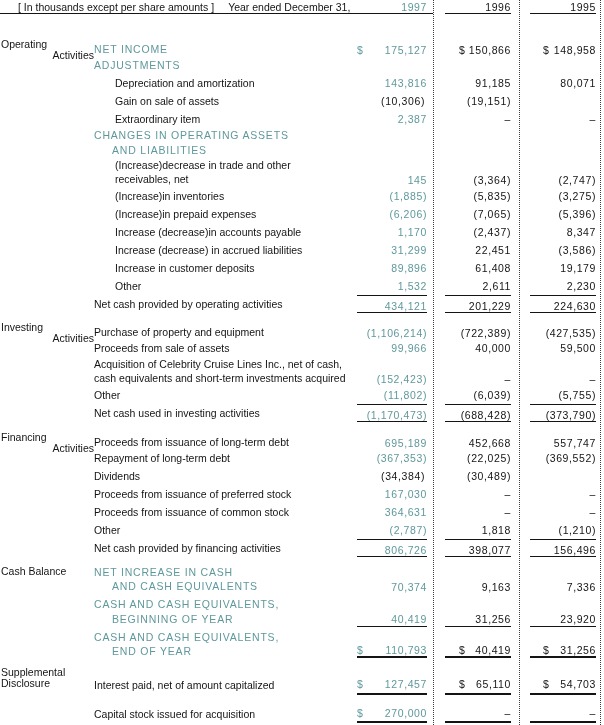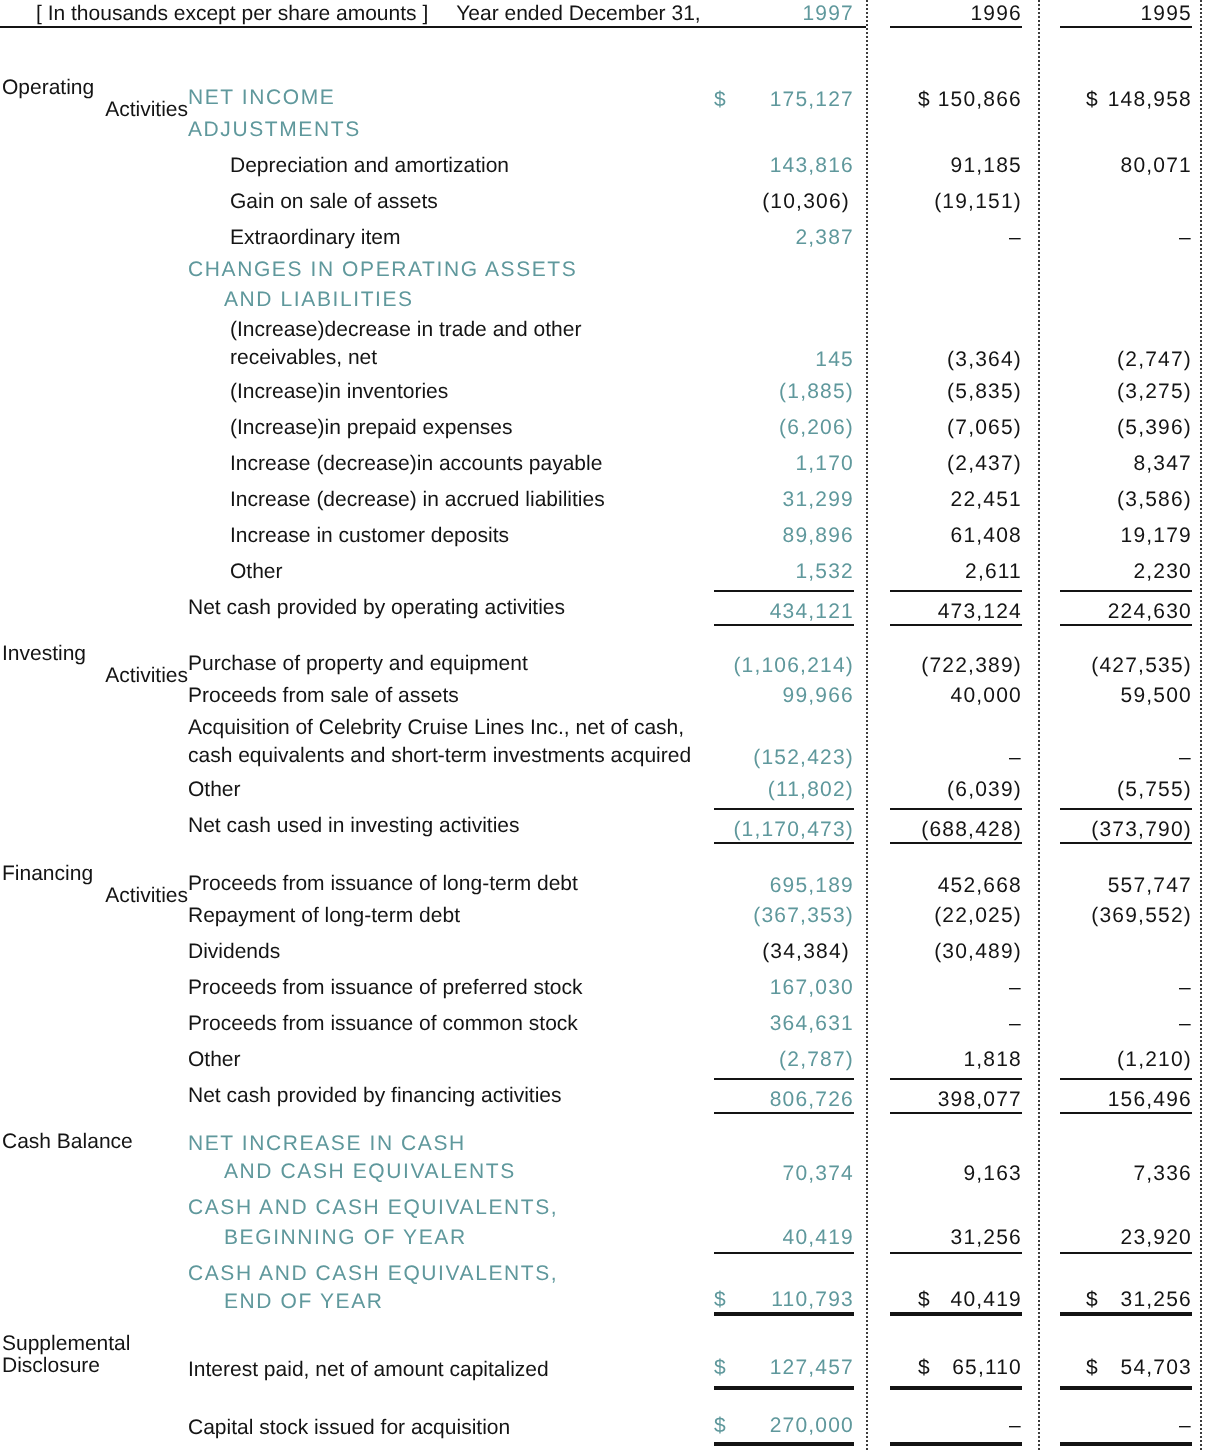--- a/index.html
+++ b/index.html
@@ -349,21 +349,21 @@
     <div class="lbl">Net cash provided by operating activities</div>
     <div class="c c97 rt rb">
         <div class="vi">
           <span class="cur"></span>
           <span class="amt">434,121</span>
         </div>
       </div>
     <div class="c c96 rt rb">
         <div class="vi">
           <span class="cur"></span>
-          <span class="amt">473,124</span>
+          <span class="amt">201,229</span>
         </div>
       </div>
     <div class="c c95 rt rb">
         <div class="vi">
           <span class="cur"></span>
           <span class="amt">224,630</span>
         </div>
       </div>
   </div>
 

